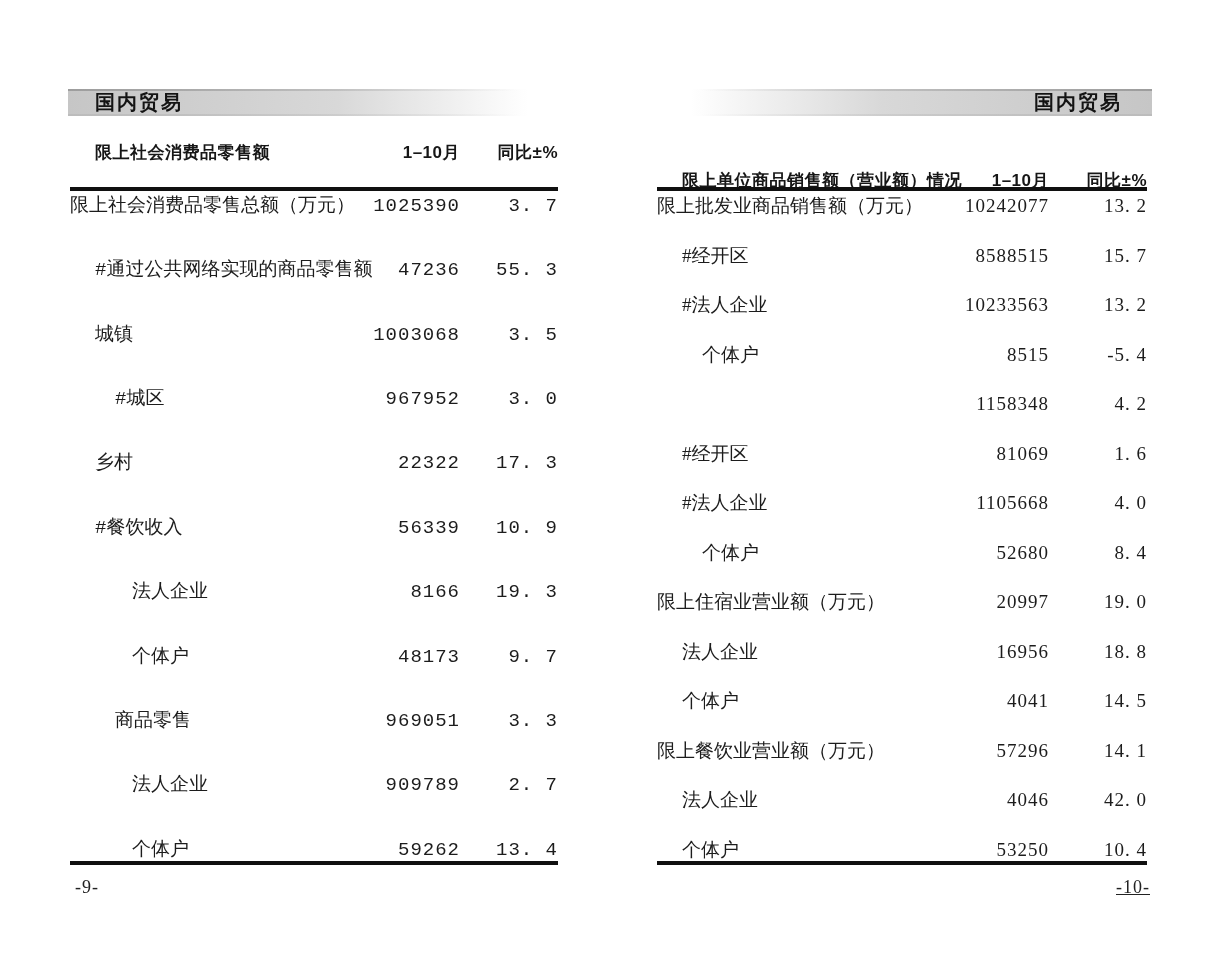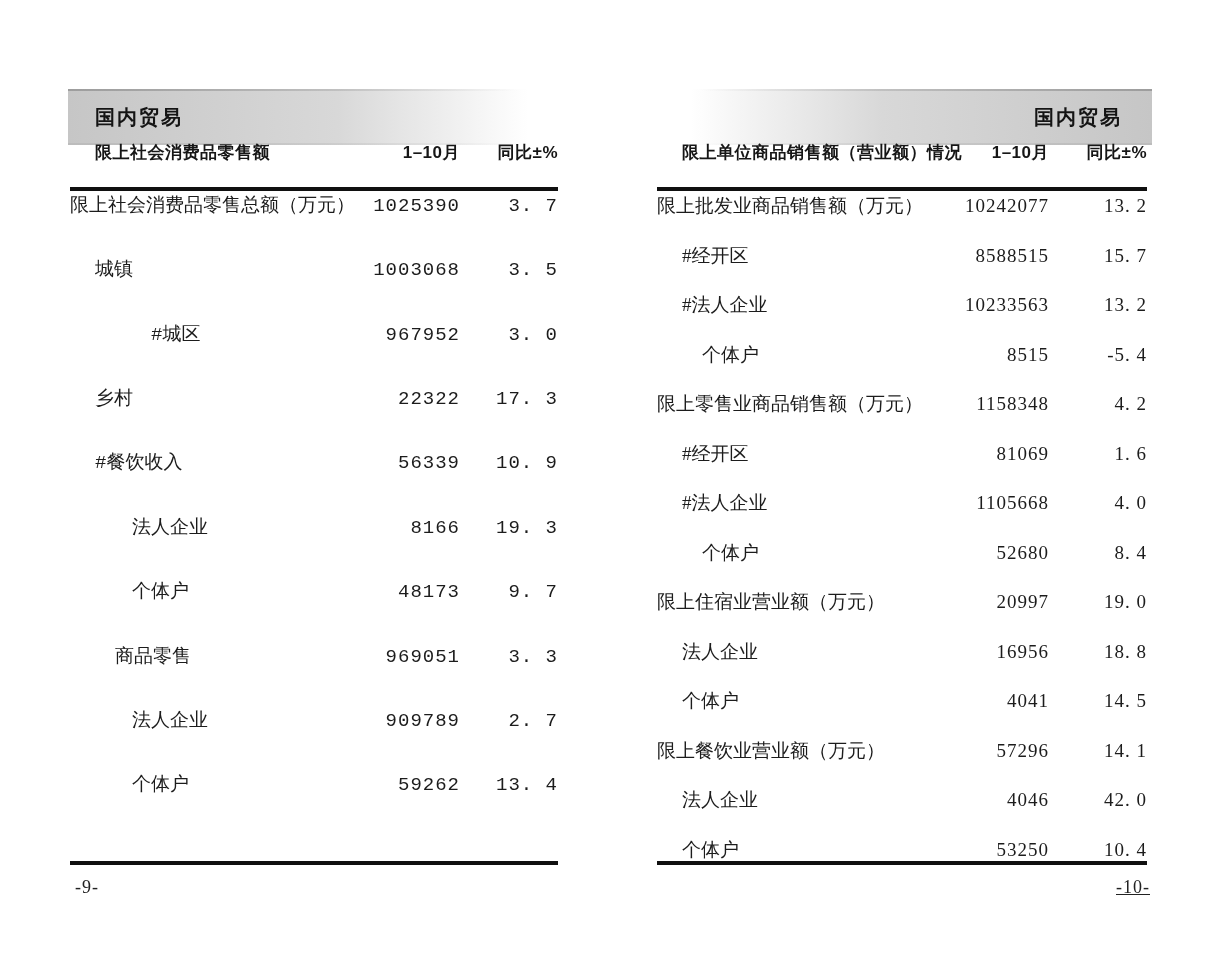--- a/index.html
+++ b/index.html
@@ -3,21 +3,21 @@
 <meta charset="utf-8">
 <style>
   html,body{margin:0;padding:0;}
   body{
     width:1218px;height:977px;position:relative;background:#ffffff;
     font-family:"Liberation Serif","DejaVu Serif",serif;color:#1c1c1c;
     overflow:hidden;
   }
   
   .banner{
-    position:absolute;top:89px;height:56px;box-sizing:border-box;
+    position:absolute;top:89px;height:27px;box-sizing:border-box;
     display:flex;align-items:center;
     font-family:"Liberation Sans","DejaVu Sans",sans-serif;
     font-weight:bold;font-size:20px;letter-spacing:2px;color:#141414;
     background-size:100% 2px,100% 2px,100% 100%;
     background-position:top,bottom,center;background-repeat:no-repeat;
   }
   .banner-left{
     left:68px;width:489px;padding-left:27px;
     background-image:
       linear-gradient(to right,#9d9d9d 0%,rgba(255,255,255,0) 92%),
@@ -32,21 +32,21 @@
       linear-gradient(to left,#c6c6c6 0%,#d8d8d8 55%,#ffffff 94%);
   }
   
   .thead{
     position:absolute;top:136px;height:34px;
     font-family:"Liberation Sans","DejaVu Sans",sans-serif;
     font-weight:bold;font-size:17px;color:#161616;
   }
   .thead span{position:absolute;top:0;line-height:34px;white-space:nowrap;letter-spacing:0.5px;}
   .thead-left{left:70px;width:488px;}
-  .thead-right{left:657px;width:490px;}
+  .thead-right{left:657px;width:490px;margin-top:28px;}
   .th-title{left:25px;}
   .th-period{right:98px;}
   .th-yoy{right:0;}
   
   .rule{position:absolute;height:4px;background:#101010;}
   .rule-l-top{left:70px;top:187px;width:488px;}
   .rule-l-bot{left:70px;top:861px;width:488px;}
   .rule-r-top{left:657px;top:187px;width:490px;}
   .rule-r-bot{left:657px;top:861px;width:490px;}
   
@@ -82,26 +82,31 @@
 </div>
 
 <div class="rule rule-l-top"></div>
 <div class="rows rows-left">
     <div class="trow">
     <span class="lbl" style="left: 0px;">限上社会消费品零售总额（万元）</span>
     <span class="val">1025390</span>
     <span class="pct">3. 7</span>
   </div>
     <div class="trow">
+    <span class="lbl" style="left: 25px;">#通过公共网络实现的商品零售额</span>
+    <span class="val">47236</span>
+    <span class="pct">55. 3</span>
+  </div>
+    <div class="trow">
     <span class="lbl" style="left: 25px;">城镇</span>
     <span class="val">1003068</span>
     <span class="pct">3. 5</span>
   </div>
     <div class="trow">
-    <span class="lbl" style="left: 45px; margin-left: 36px;">#城区</span>
+    <span class="lbl" style="left: 45px;">#城区</span>
     <span class="val">967952</span>
     <span class="pct">3. 0</span>
   </div>
     <div class="trow">
     <span class="lbl" style="left: 25px;">乡村</span>
     <span class="val">22322</span>
     <span class="pct">17. 3</span>
   </div>
     <div class="trow">
     <span class="lbl" style="left: 25px; text-align: center;">#餐饮收入</span>
@@ -164,21 +169,20 @@
     <span class="lbl" style="left: 25px;">#法人企业</span>
     <span class="val">10233563</span>
     <span class="pct">13. 2</span>
   </div>
     <div class="trow">
     <span class="lbl" style="left: 45px;">个体户</span>
     <span class="val">8515</span>
     <span class="pct">-5. 4</span>
   </div>
     <div class="trow">
-    <span class="lbl" style="left: 0px;">限上零售业商品销售额（万元）</span>
     <span class="val">1158348</span>
     <span class="pct">4. 2</span>
   </div>
     <div class="trow">
     <span class="lbl" style="left: 25px;">#经开区</span>
     <span class="val">81069</span>
     <span class="pct">1. 6</span>
   </div>
     <div class="trow">
     <span class="lbl" style="left: 25px;">#法人企业</span>

